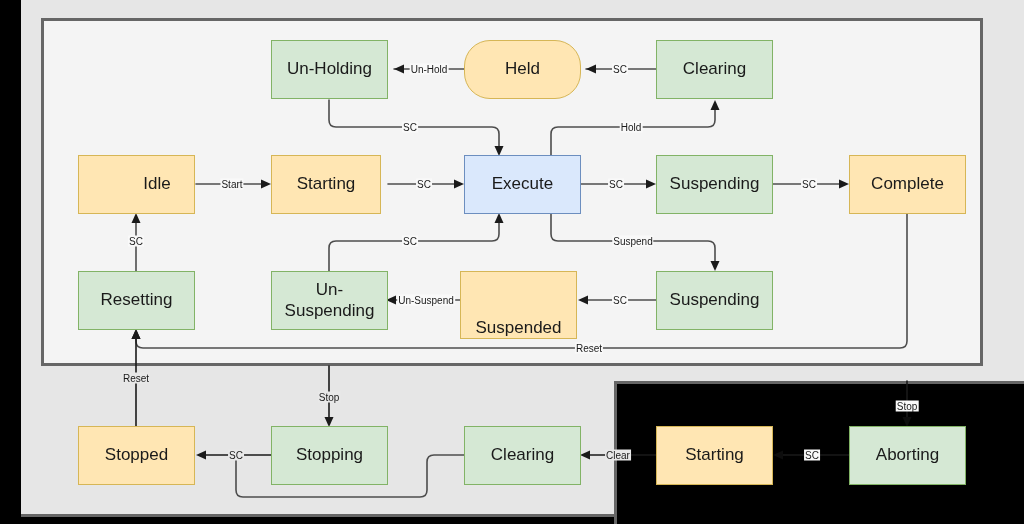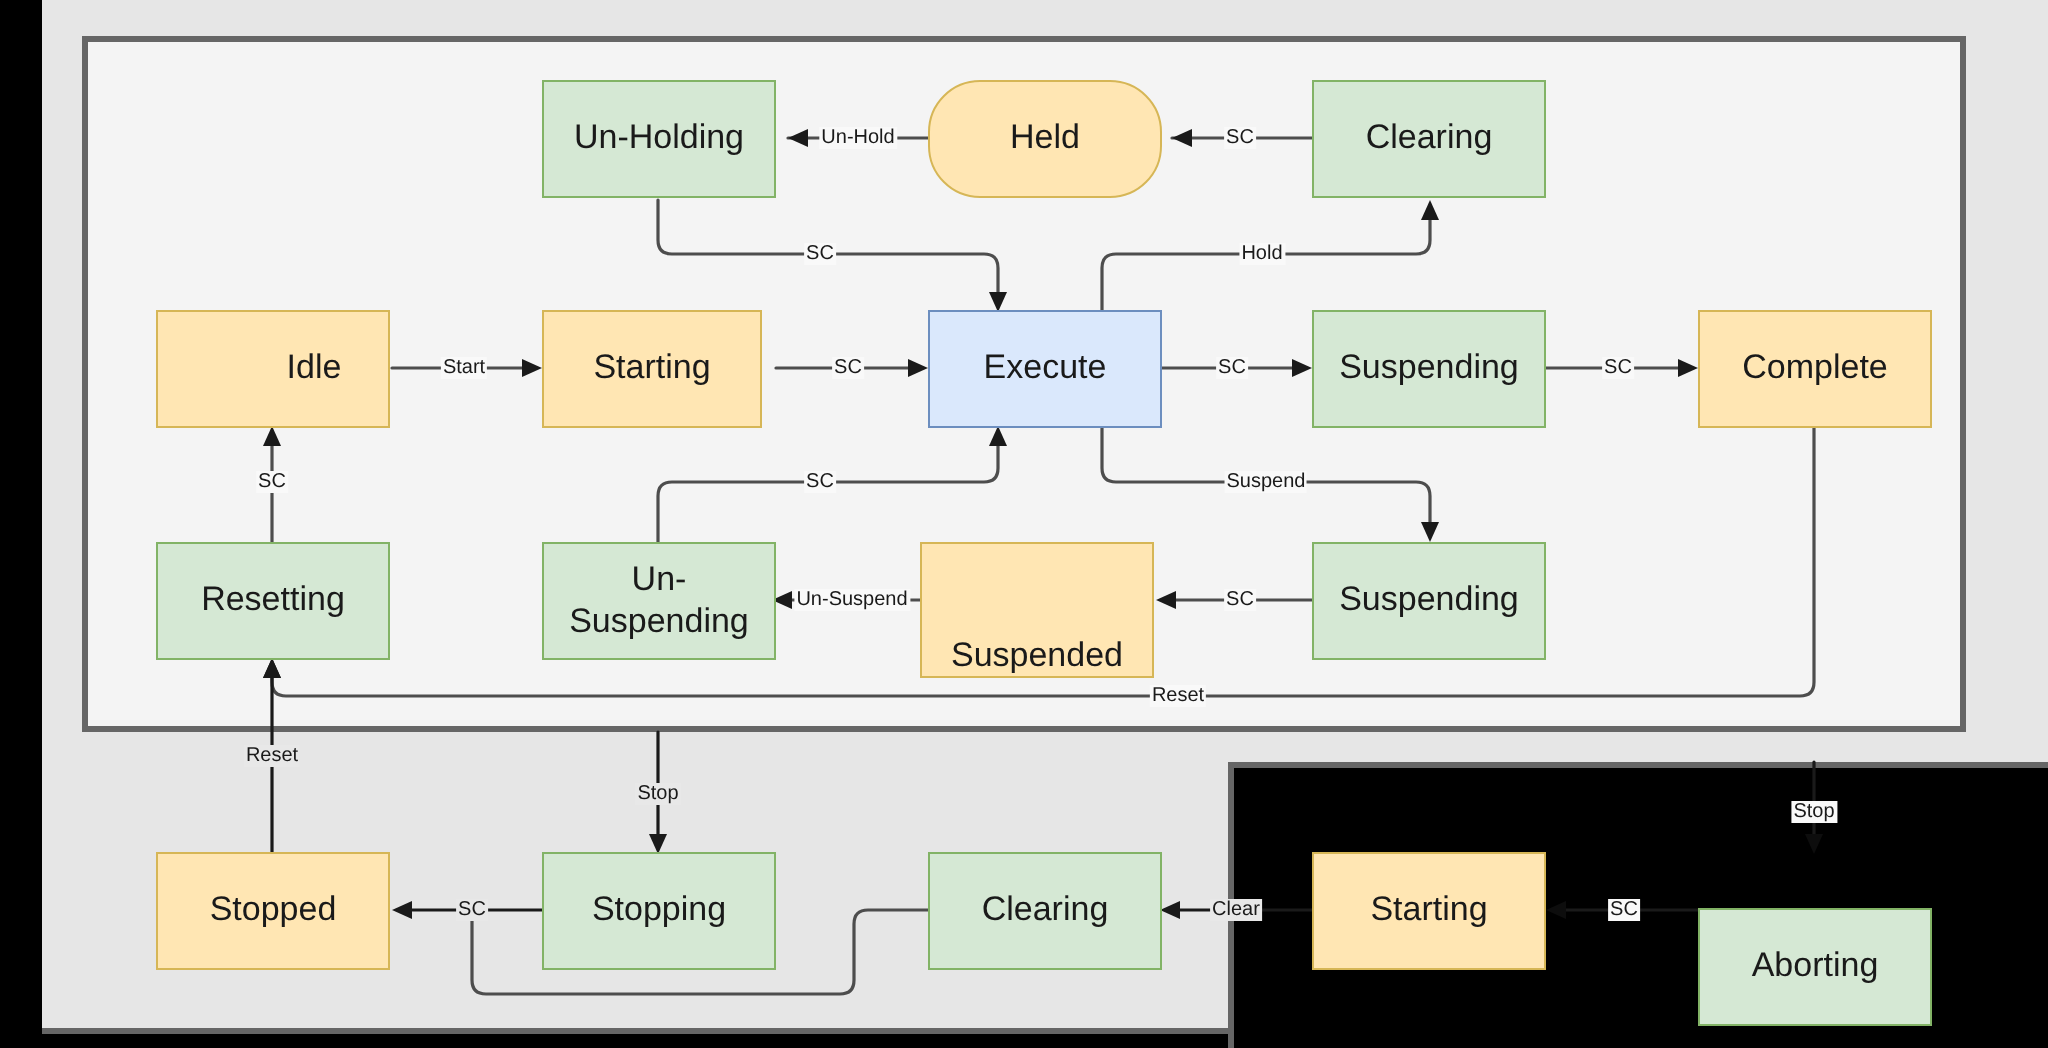--- a/index.html
+++ b/index.html
@@ -274,21 +274,21 @@
   </div>
   <div class="node n-green" style="left:271px;  top:426px; width:117px; height:59px;">
     <span>Stopping</span>
   </div>
   <div class="node n-green" style="left:464px;  top:426px; width:117px; height:59px;">
     <span>Clearing</span>
   </div>
   <div class="node n-yellow" style="left:656px; top:426px; width:117px; height:59px;">
     <span>Starting</span>
   </div>
-  <div class="node n-green" style="left:849px;  top:426px; width:117px; height:59px;margin-top:28px;">
+  <div class="node n-green" style="left:849px;  top:426px; width:117px; height:59px;">
     <span>Aborting</span>
   </div>
 
   <div class="elabel" style="left:429px; top:69px;">Un-Hold</div>
   <div class="elabel" style="left:620px; top:69px;">SC</div>
   <div class="elabel" style="left:410px; top:127px;">SC</div>
   <div class="elabel" style="left:631px; top:127px;">Hold</div>
 
   <div class="elabel" style="left:232px; top:184px;">Start</div>
   <div class="elabel" style="left:424px; top:184px;">SC</div>

